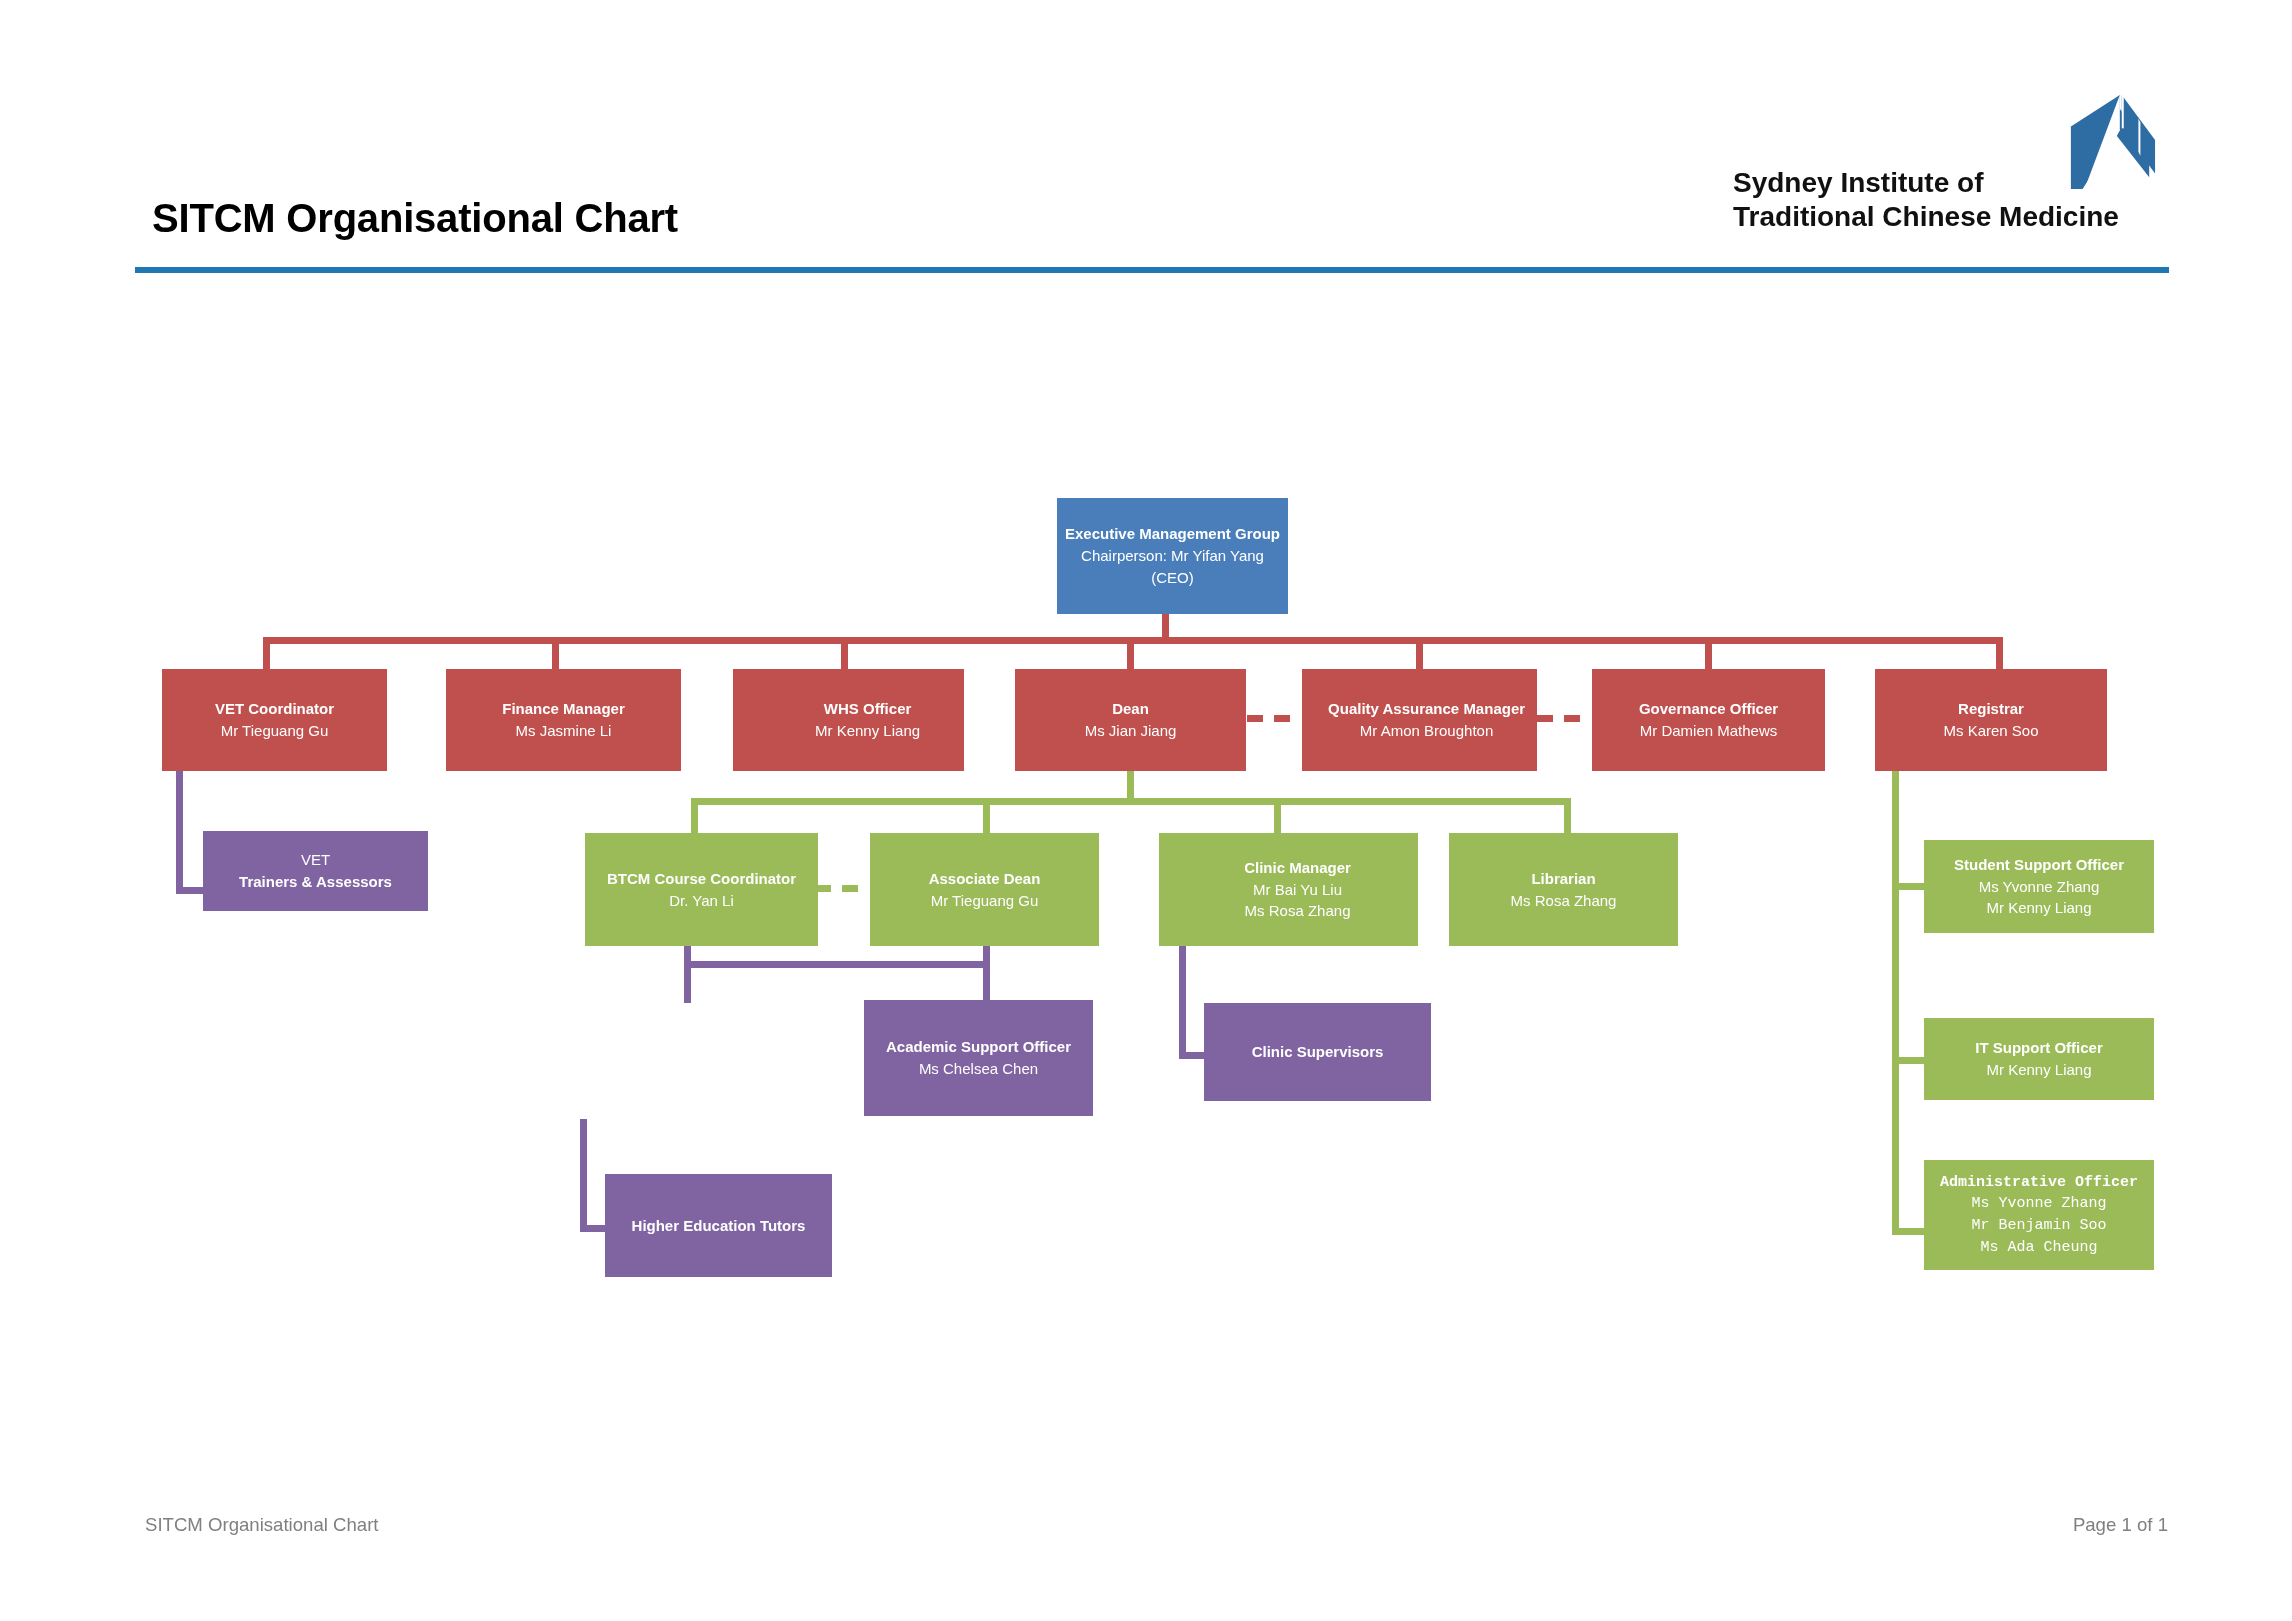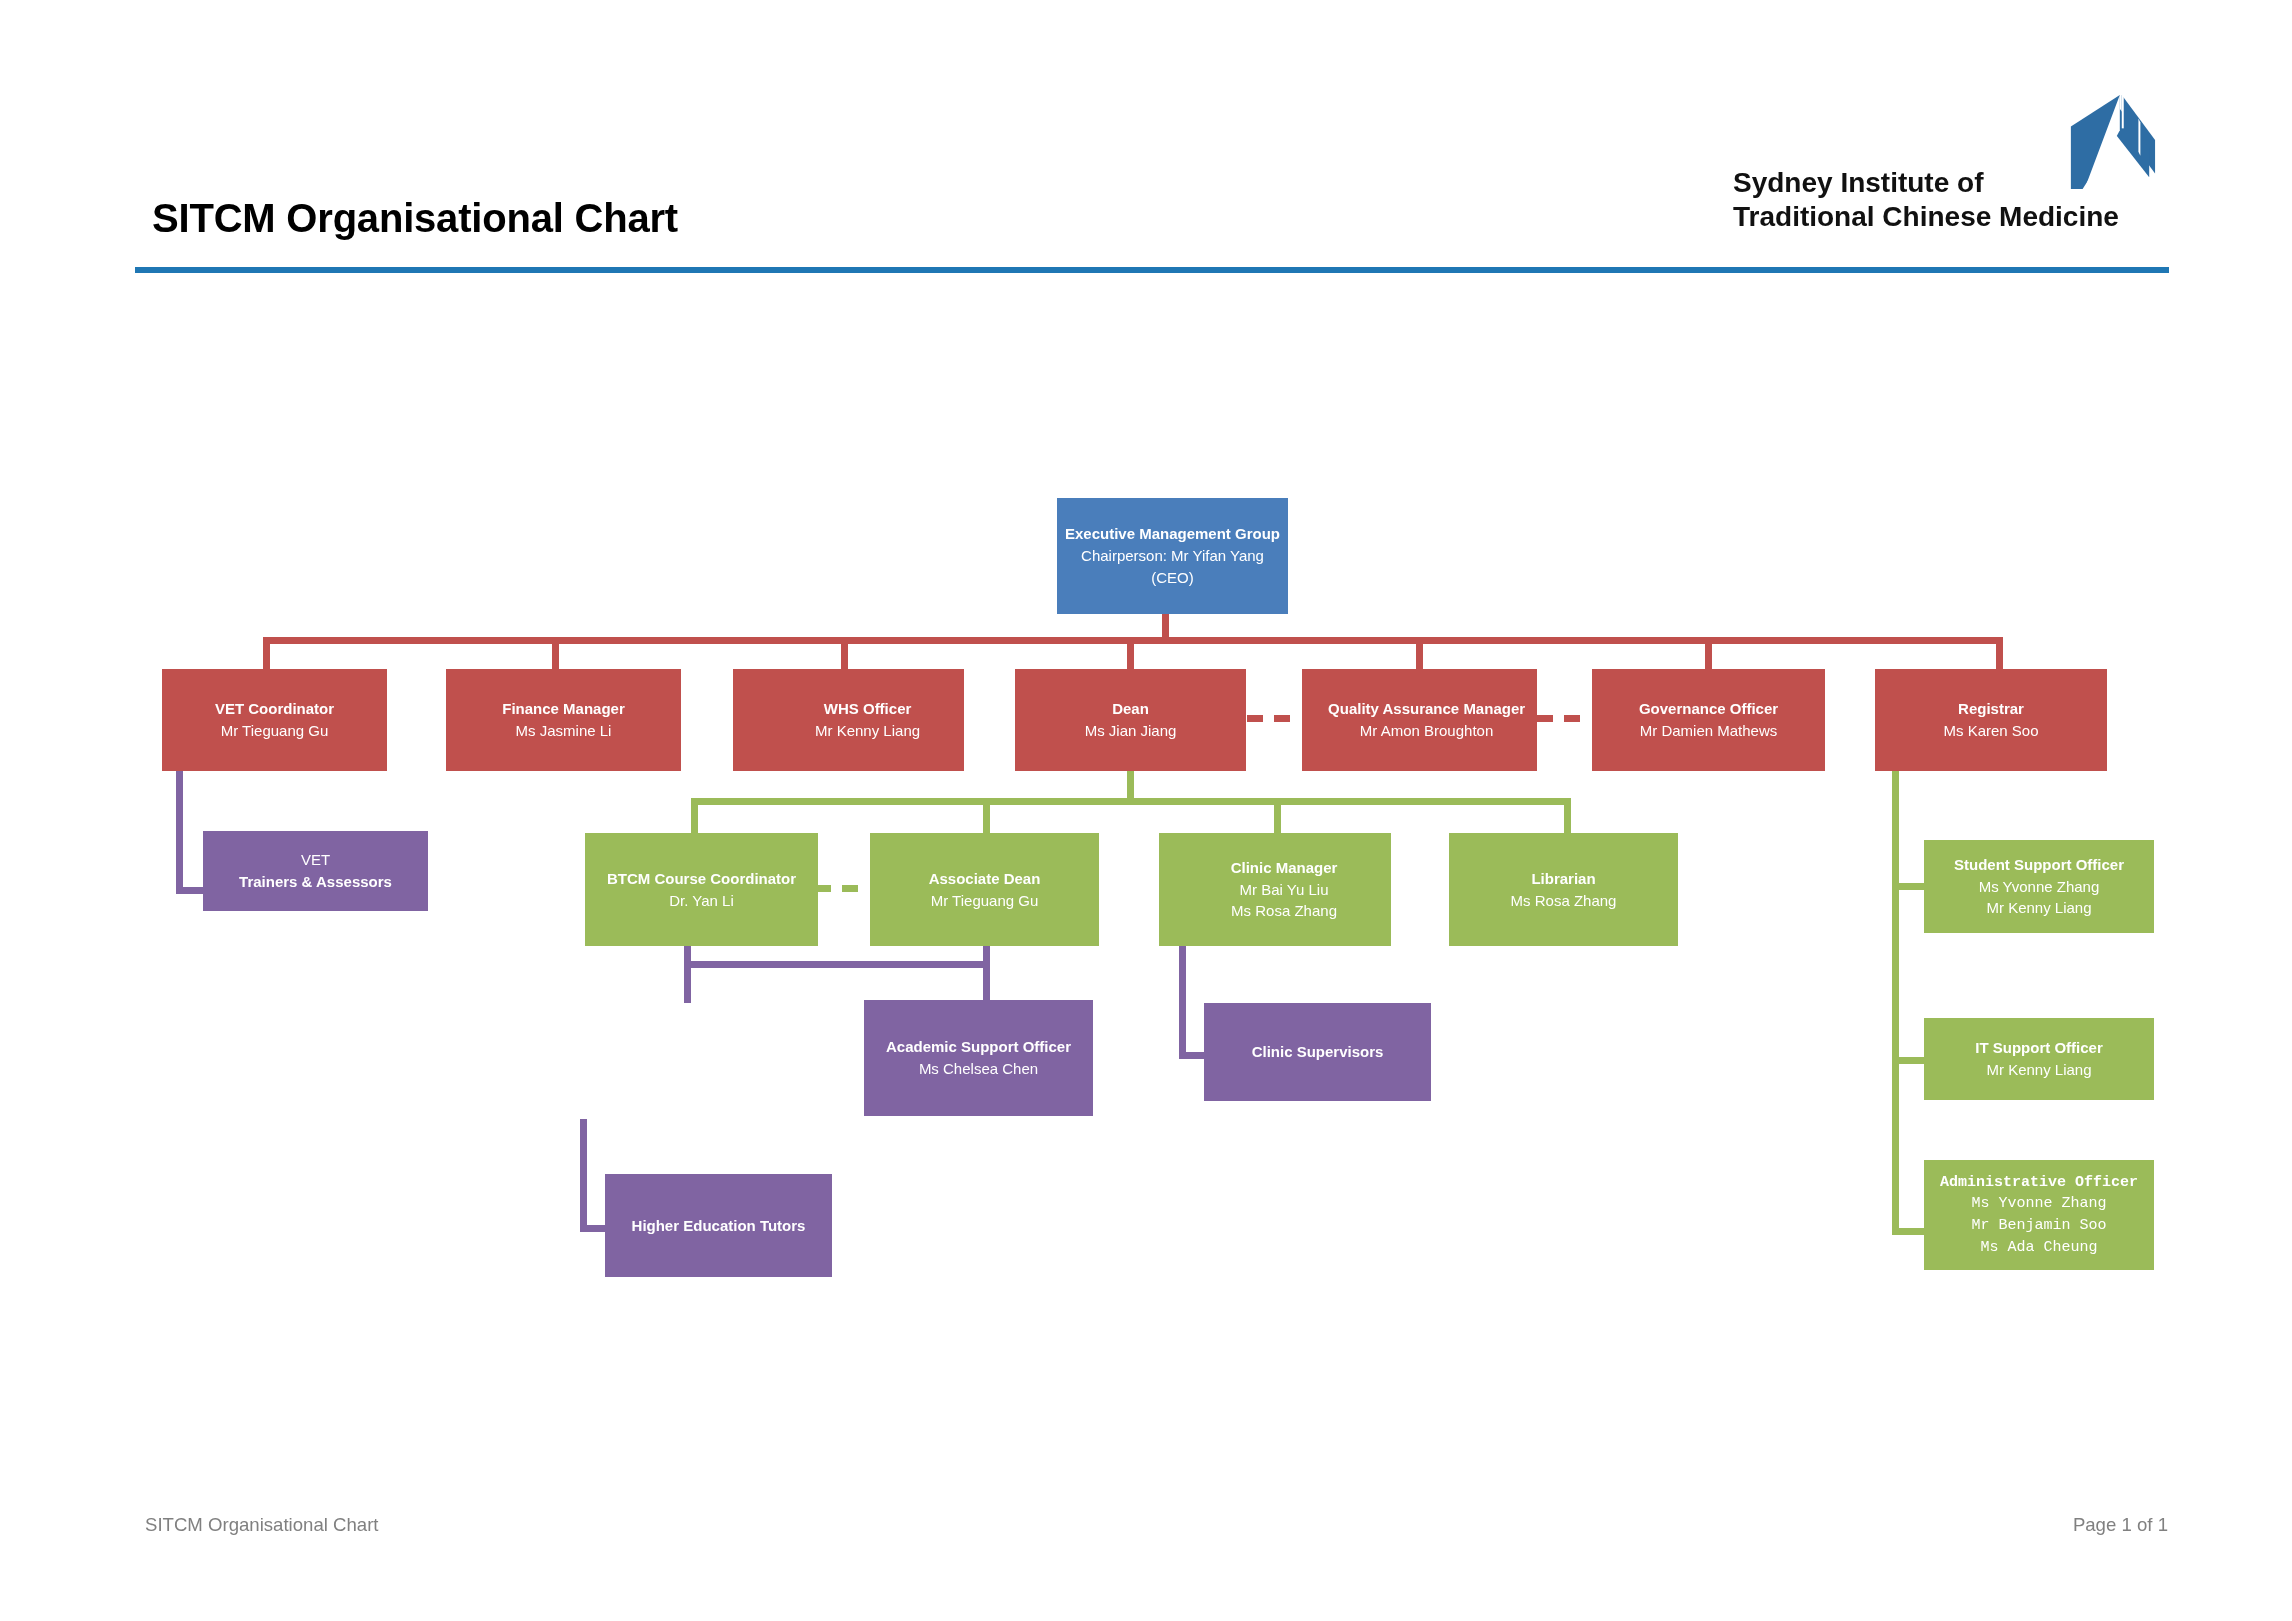--- a/index.html
+++ b/index.html
@@ -186,21 +186,21 @@
   <div class="node green" style="left:585px;top:833px;width:233px;height:113px;">
     <span class="ln b">BTCM Course Coordinator</span>
     <span class="ln">Dr. Yan Li</span>
   </div>
 
   <div class="node green" style="left:870px;top:833px;width:229px;height:113px;">
     <span class="ln b">Associate Dean</span>
     <span class="ln">Mr Tieguang Gu</span>
   </div>
 
-  <div class="node green" style="left:1159px;top:833px;width:232px;height:113px;padding-left:24px;">
+  <div class="node green" style="left:1159px;top:833px;width:259px;height:113px;padding-left:24px;">
     <span class="ln b">Clinic Manager</span>
     <span class="ln">Mr Bai Yu Liu</span>
     <span class="ln">Ms Rosa Zhang</span>
   </div>
 
   <div class="node green" style="left:1449px;top:833px;width:229px;height:113px;">
     <span class="ln b">Librarian</span>
     <span class="ln">Ms Rosa Zhang</span>
   </div>
 

